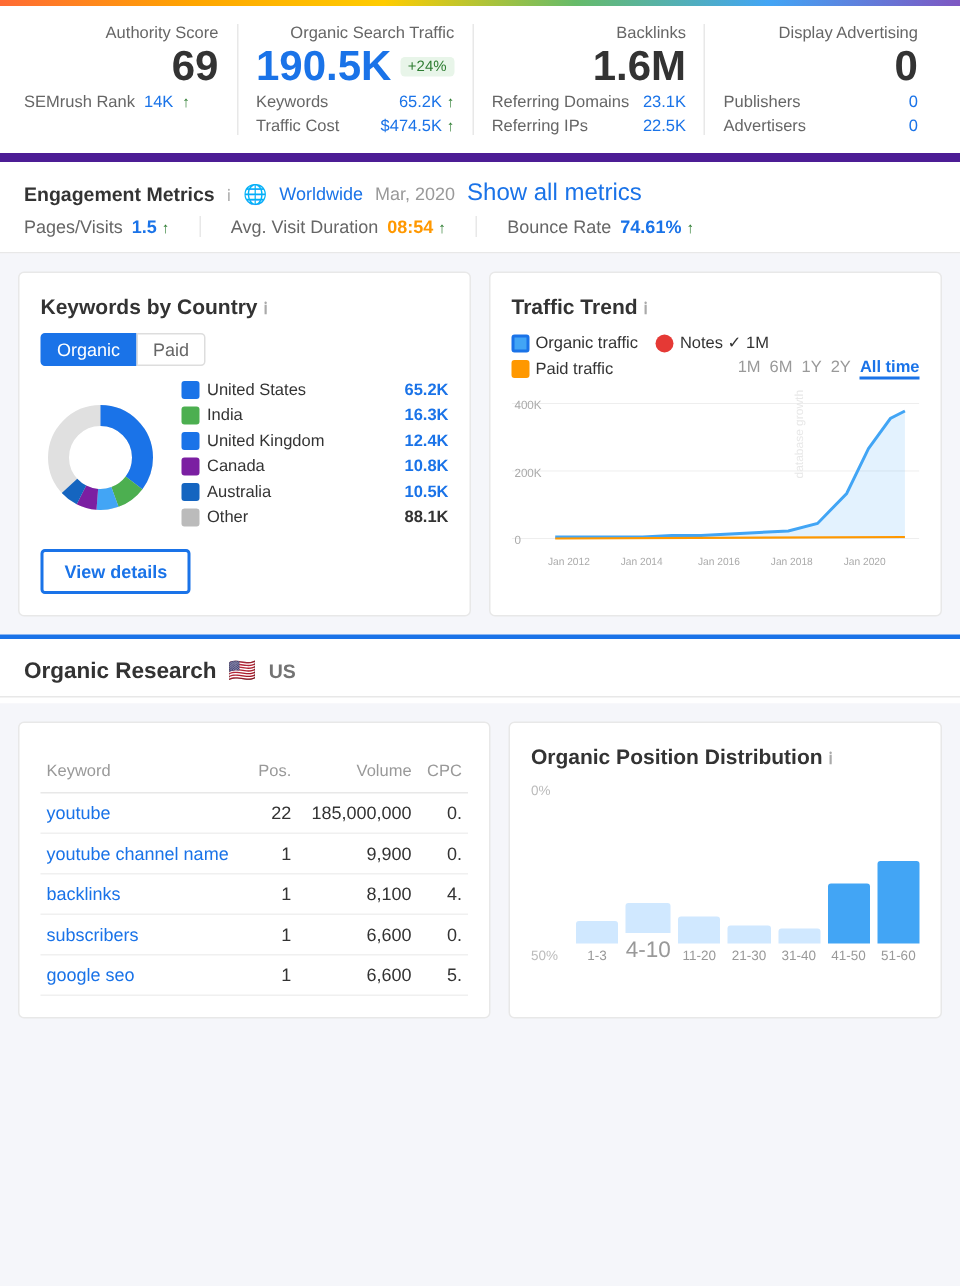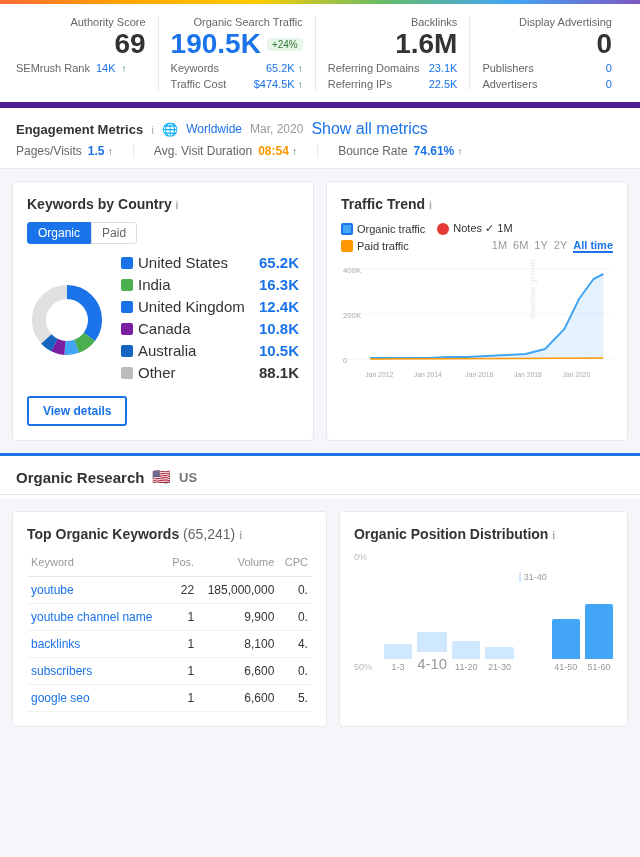--- a/index.html
+++ b/index.html
@@ -38,21 +38,21 @@
     .info-icon { color: #aaa; font-size: 11px; cursor: pointer; }
 
     .tab-group { display: flex; gap: 0; margin-bottom: 10px; }
     .tab-btn { padding: 3px 10px; font-size: 12px; border: 1px solid #ddd; cursor: pointer; background: #fff; color: #666; }
     .tab-btn.active { background: #1a73e8; color: #fff; border-color: #1a73e8; }
     .tab-btn:first-child { border-radius: 3px 0 0 3px; }
     .tab-btn:last-child { border-radius: 0 3px 3px 0; }
 
     .donut-section { display: flex; gap: 14px; align-items: center; }
     .donut-wrap { width: 80px; height: 80px; position: relative; flex-shrink: 0; }
-    .country-list { flex: 1; font-size: 15px; }
+    .country-list { flex: 1; font-size: 11px; }
     .country-item { display: flex; align-items: center; gap: 5px; margin-bottom: 5px; }
     .country-check { width: 12px; height: 12px; border-radius: 2px; flex-shrink: 0; }
     .country-name { flex: 1; color: #333; }
     .country-val { color: #1a73e8; font-weight: bold; }
 
     .view-details-btn { margin-top: 10px; background: #fff; border: 2px solid #1a73e8; color: #1a73e8; padding: 6px 14px; border-radius: 3px; font-size: 12px; cursor: pointer; font-weight: bold; }
     .legend-row { display: flex; gap: 12px; font-size: 11px; align-items: center; margin-bottom: 4px; }
     .legend-item { display: flex; align-items: center; gap: 4px; }
     .chart-area { width: 100%; height: 130px; position: relative; overflow: hidden; }
 
@@ -277,25 +277,20 @@
     <span>Organic Research</span>
     <span>🇺🇸</span>
     <span style="color:#737373;font-size:13px;">US</span>
   </div>
   <div class="divider"></div>
 </div>
 
 <div class="bottom-two-col">
 
   <div class="card keywords-card">
-    <div class="card-title">
-      <span>Top Organic Keywords</span>
-      <span style="color:#666;font-weight:normal;">(65,241)</span>
-      <span class="info-icon"> ℹ</span>
-    </div>
     <table class="kw-table">
       <thead>
         <tr>
           <th>Keyword</th>
           <th>Pos.</th>
           <th>Volume</th>
           <th>CPC</th>
         </tr>
       </thead>
       <tbody id="kw-tbody">
@@ -353,21 +348,21 @@
             <div style="font-size: 15px; color: rgb(153, 153, 153); white-space: nowrap;">4-10</div>
           </div>
           <div style="display: flex; flex-direction: column; align-items: center; gap: 3px; height: 100%; justify-content: flex-end; flex: 1 1 0%;">
             <div style="width: 100%; height: 18px; background: rgb(208, 232, 255); border-radius: 2px 2px 0px 0px;"></div>
             <div style="font-size: 9px; color: rgb(153, 153, 153); white-space: nowrap;">11-20</div>
           </div>
           <div style="display: flex; flex-direction: column; align-items: center; gap: 3px; height: 100%; justify-content: flex-end; flex: 1 1 0%;">
             <div style="width: 100%; height: 12px; background: rgb(208, 232, 255); border-radius: 2px 2px 0px 0px;"></div>
             <div style="font-size: 9px; color: rgb(153, 153, 153); white-space: nowrap;">21-30</div>
           </div>
-          <div style="display: flex; align-items: flex-start; gap: 3px; height: 100%; justify-content: flex-end; flex: 1 1 0%;">
+          <div style="display: flex; flex-direction: column; align-items: center; gap: 3px; height: 100%; justify-content: flex-end; flex: 1 1 0%;">
             <div style="width: 100%; height: 10px; background: rgb(208, 232, 255); border-radius: 2px 2px 0px 0px;"></div>
             <div style="font-size: 9px; color: rgb(153, 153, 153); white-space: nowrap;">31-40</div>
           </div>
           <div style="display: flex; flex-direction: column; align-items: center; gap: 3px; height: 100%; justify-content: flex-end; flex: 1 1 0%;">
             <div style="width: 100%; height: 40px; background: rgb(66, 165, 245); border-radius: 2px 2px 0px 0px;"></div>
             <div style="font-size: 9px; color: rgb(153, 153, 153); white-space: nowrap;">41-50</div>
           </div>
           <div style="display: flex; flex-direction: column; align-items: center; gap: 3px; height: 100%; justify-content: flex-end; flex: 1 1 0%;">
             <div style="width: 100%; height: 55px; background: rgb(66, 165, 245); border-radius: 2px 2px 0px 0px;"></div>
             <div style="font-size: 9px; color: rgb(153, 153, 153); white-space: nowrap;">51-60</div>

